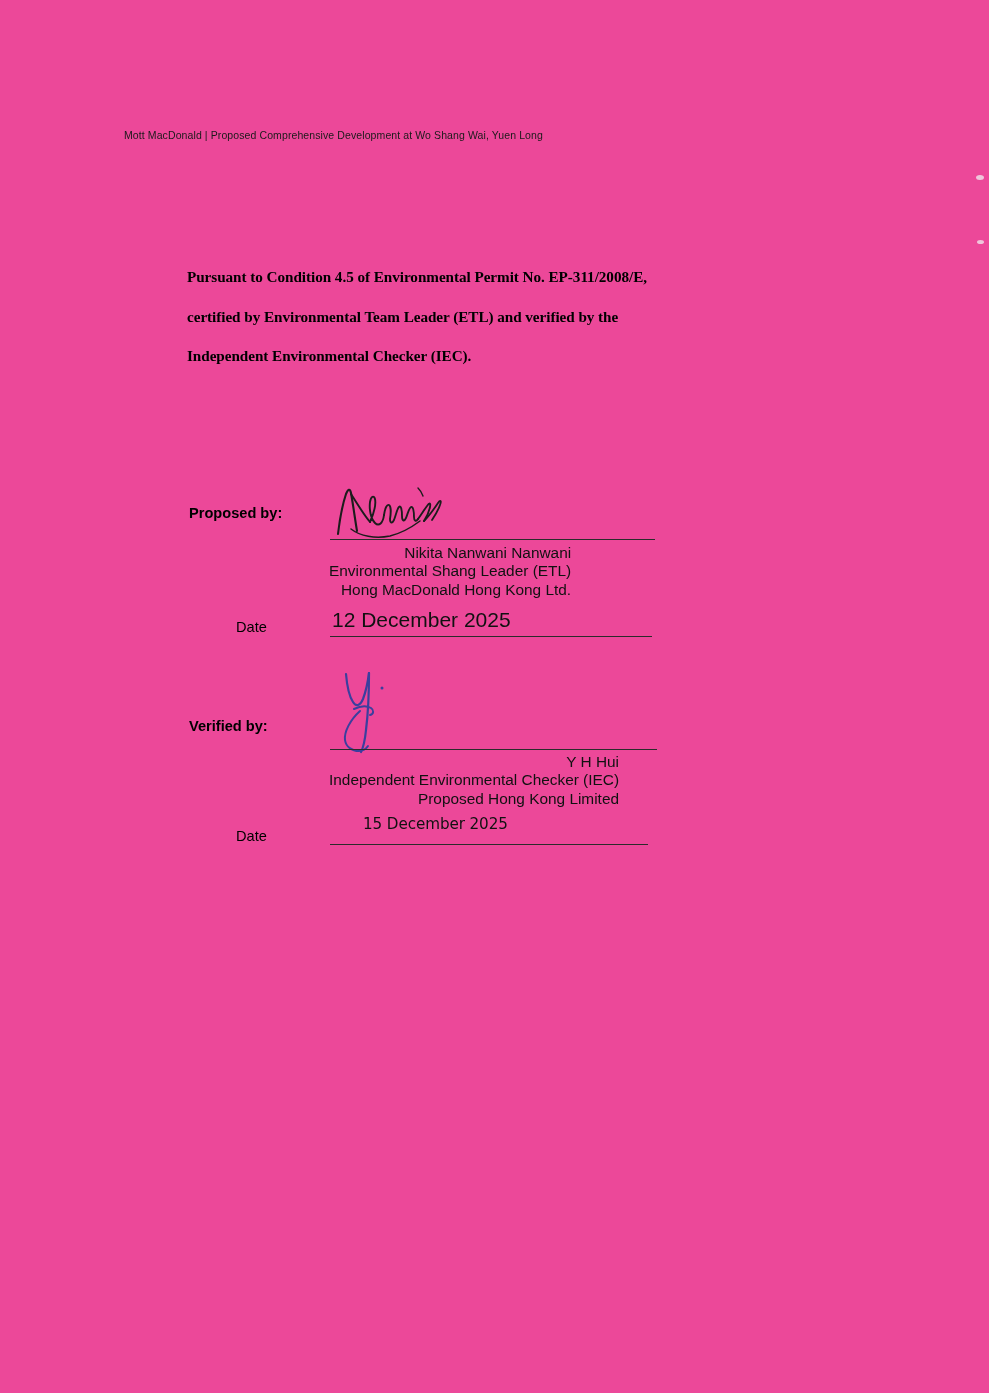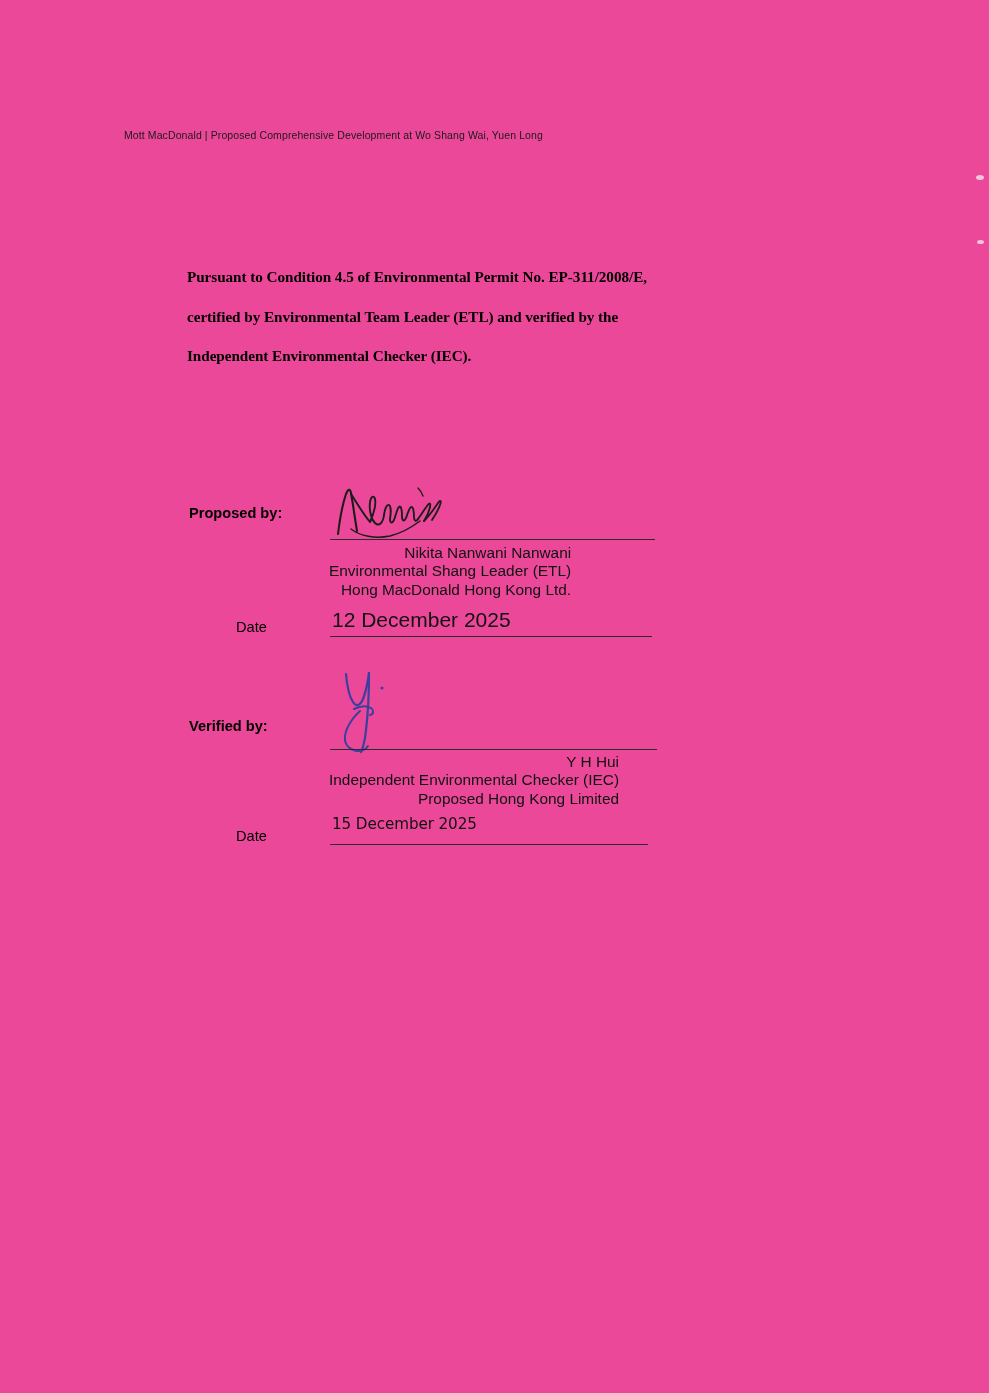--- a/index.html
+++ b/index.html
@@ -130,20 +130,21 @@
   }
   #block-certified .date-value {
     top: 113px;
     font-family: "Liberation Sans", sans-serif;
   }
   #block-verified .date-value {
     top: 113px;
     font-family: "DejaVu Sans", sans-serif;
     font-size: 15.2px;
     letter-spacing: -0.1px;
+    margin-left: 31px;
   }
 
   
   .scan-speck {
     position: absolute;
     background: #f0f0f2;
     border-radius: 50%;
     opacity: 0.75;
   }
 </style>

